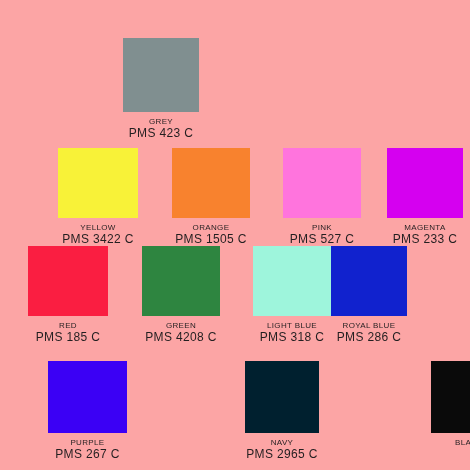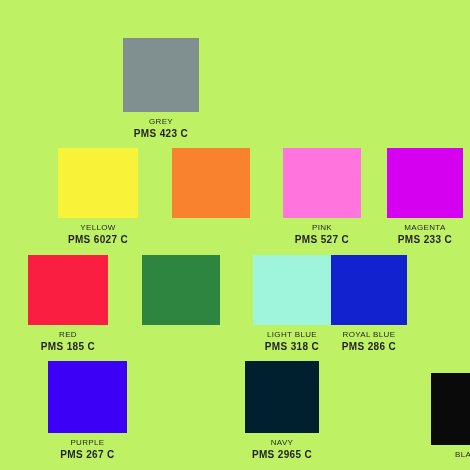--- a/index.html
+++ b/index.html
@@ -28,22 +28,22 @@
     position: absolute;
     left: 0;
     width: 470px;
     display: flex;
     flex-direction: row;
   }
 
   
   .row-0 { top: 38px; }
   .row-1 { top: 148px; }
-  .row-2 { top: 255px; }
-  .row-3 { top: 361px; align-items: flex-end; }
+  .row-2 { top: 246px; align-items: flex-end; }
+  .row-3 { top: 361px; }
 
   .swatch-cell {
     display: flex;
     flex-direction: column;
     align-items: center;
     box-sizing: border-box;
   }
 
   .swatch-chip {
     width: 76px;
@@ -65,50 +65,53 @@
 
   .swatch-name {
     display: block;
     font-size: 8px;
     letter-spacing: 0.35px;
     color: #231f20;
   }
 
   .swatch-pms {
     display: block;
-    font-size: 10px;
+    font-size: 12px;
     letter-spacing: 0.35px;
     color: #231f20;
     margin-top: 1px;
-    font-weight: bold;
   }
 </style>
 </head>
 <body>
 
-<div id="swatch-sheet" style="background: #bef264;">
+<div id="swatch-sheet" style="background: #fca5a5;">
     <div class="swatch-row row-0">
       <div class="swatch-cell" style="margin-left: 123px;">
         <div class="swatch-chip" title="#808F90" style="background: rgb(128, 143, 144); width: 76px; height: 74px;"></div>
         <div class="swatch-caption">
           <span class="swatch-name">GREY</span>
           <span class="swatch-pms">PMS 423 C</span>
         </div>
       </div>
     </div>
     <div class="swatch-row row-1">
       <div class="swatch-cell" style="margin-left: 28px; padding-left: 30px;">
         <div class="swatch-chip" title="#F8F238" style="background: rgb(248, 242, 56); width: 80px; height: 70px;"></div>
         <div class="swatch-caption">
           <span class="swatch-name">YELLOW</span>
-          <span class="swatch-pms">PMS 6027 C</span>
+          <span class="swatch-pms">PMS 3422 C</span>
         </div>
       </div>
       <div class="swatch-cell" style="margin-left: 34px;">
         <div class="swatch-chip" title="#F8822E" style="background: rgb(248, 130, 46); width: 78px; height: 70px;"></div>
+        <div class="swatch-caption">
+          <span class="swatch-name">ORANGE</span>
+          <span class="swatch-pms">PMS 1505 C</span>
+        </div>
       </div>
       <div class="swatch-cell" style="margin-left: 33px;">
         <div class="swatch-chip" title="#FF74DD" style="background: rgb(255, 116, 221); width: 78px; height: 70px;"></div>
         <div class="swatch-caption">
           <span class="swatch-name">PINK</span>
           <span class="swatch-pms">PMS 527 C</span>
         </div>
       </div>
       <div class="swatch-cell" style="margin-left: 26px;">
         <div class="swatch-chip" title="#D500F0" style="background: rgb(213, 0, 240); width: 76px; height: 70px;"></div>
@@ -121,20 +124,24 @@
     <div class="swatch-row row-2">
       <div class="swatch-cell" style="margin-left: 28px;">
         <div class="swatch-chip" title="#FA1E41" style="background: rgb(250, 30, 65); width: 80px; height: 70px;"></div>
         <div class="swatch-caption">
           <span class="swatch-name">RED</span>
           <span class="swatch-pms">PMS 185 C</span>
         </div>
       </div>
       <div class="swatch-cell" style="margin-left: 34px;">
         <div class="swatch-chip" title="#2E8540" style="background: rgb(46, 133, 64); width: 78px; height: 70px;"></div>
+        <div class="swatch-caption">
+          <span class="swatch-name">GREEN</span>
+          <span class="swatch-pms">PMS 4208 C</span>
+        </div>
       </div>
       <div class="swatch-cell" style="margin-left: 33px;">
         <div class="swatch-chip" title="#9EF5DC" style="background: rgb(158, 245, 220); width: 78px; height: 70px;"></div>
         <div class="swatch-caption">
           <span class="swatch-name">LIGHT BLUE</span>
           <span class="swatch-pms">PMS 318 C</span>
         </div>
       </div>
       <div class="swatch-cell" style="">
         <div class="swatch-chip" title="#1122CE" style="background: rgb(17, 34, 206); width: 76px; height: 70px;"></div>

